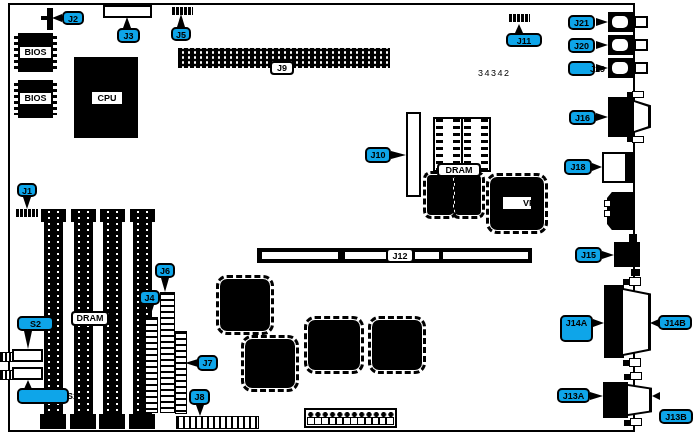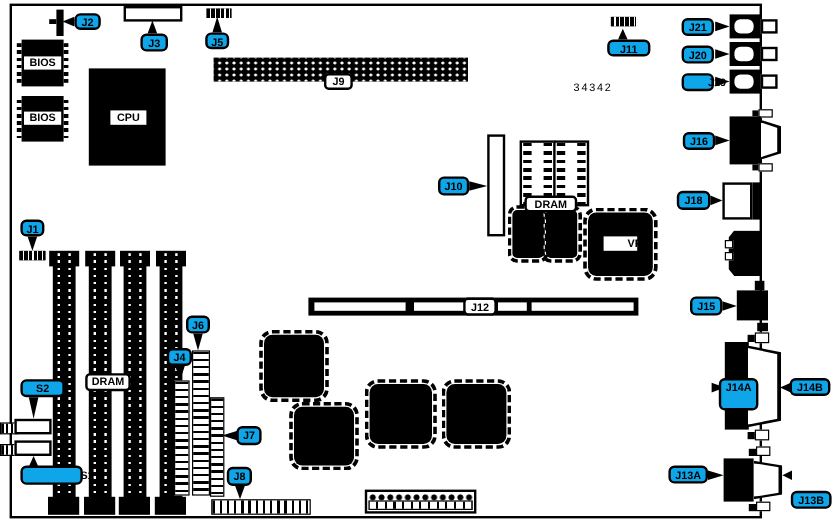--- a/index.html
+++ b/index.html
@@ -130,21 +130,21 @@
 
   <div class="abs wht" style="left:629px;top:277px;width:12px;height:9px;border-width:1px;"></div>
   <div class="abs blk" style="left:623px;top:279px;width:6px;height:6px;"></div>
   <div class="abs blk" style="left:604px;top:285px;width:20px;height:73px;"></div>
   <div class="dshell" style="left:623px;top:288px;width:28px;height:68px;clip-path:polygon(0 0,100% 8%,100% 92%,0 100%);">
       <div style="clip-path:polygon(0 0,100% 8%,100% 92%,0 100%);"></div>
     </div>
   <div class="abs wht" style="left:629px;top:358px;width:12px;height:9px;border-width:1px;"></div>
   <div class="abs blk" style="left:623px;top:360px;width:6px;height:6px;"></div>
   <div class="tri r" style="left:593px;top:319px;border-left-width:11px;"></div>
-  <div class="callout" style="left:560px;top:315px;width:33px;height:27px;margin-left:39px;">J14A</div>
+  <div class="callout" style="left:560px;top:315px;width:33px;height:27px;">J14A</div>
   <div class="tri l" style="left:650px;top:319px;border-right-width:9px;"></div>
   <div class="callout" style="left:658px;top:315px;width:34px;height:15px;">J14B</div>
 
   <div class="abs wht" style="left:630px;top:372px;width:12px;height:8px;border-width:1px;"></div>
   <div class="abs blk" style="left:624px;top:374px;width:6px;height:6px;"></div>
   <div class="abs blk" style="left:603px;top:382px;width:25px;height:36px;"></div>
   <div class="dshell" style="left:628px;top:384px;width:24px;height:32px;clip-path:polygon(0 0,100% 12%,100% 88%,0 100%);">
       <div style="clip-path:polygon(0 0,100% 12%,100% 88%,0 100%);"></div>
     </div>
   <div class="abs wht" style="left:630px;top:418px;width:12px;height:8px;border-width:1px;"></div>

